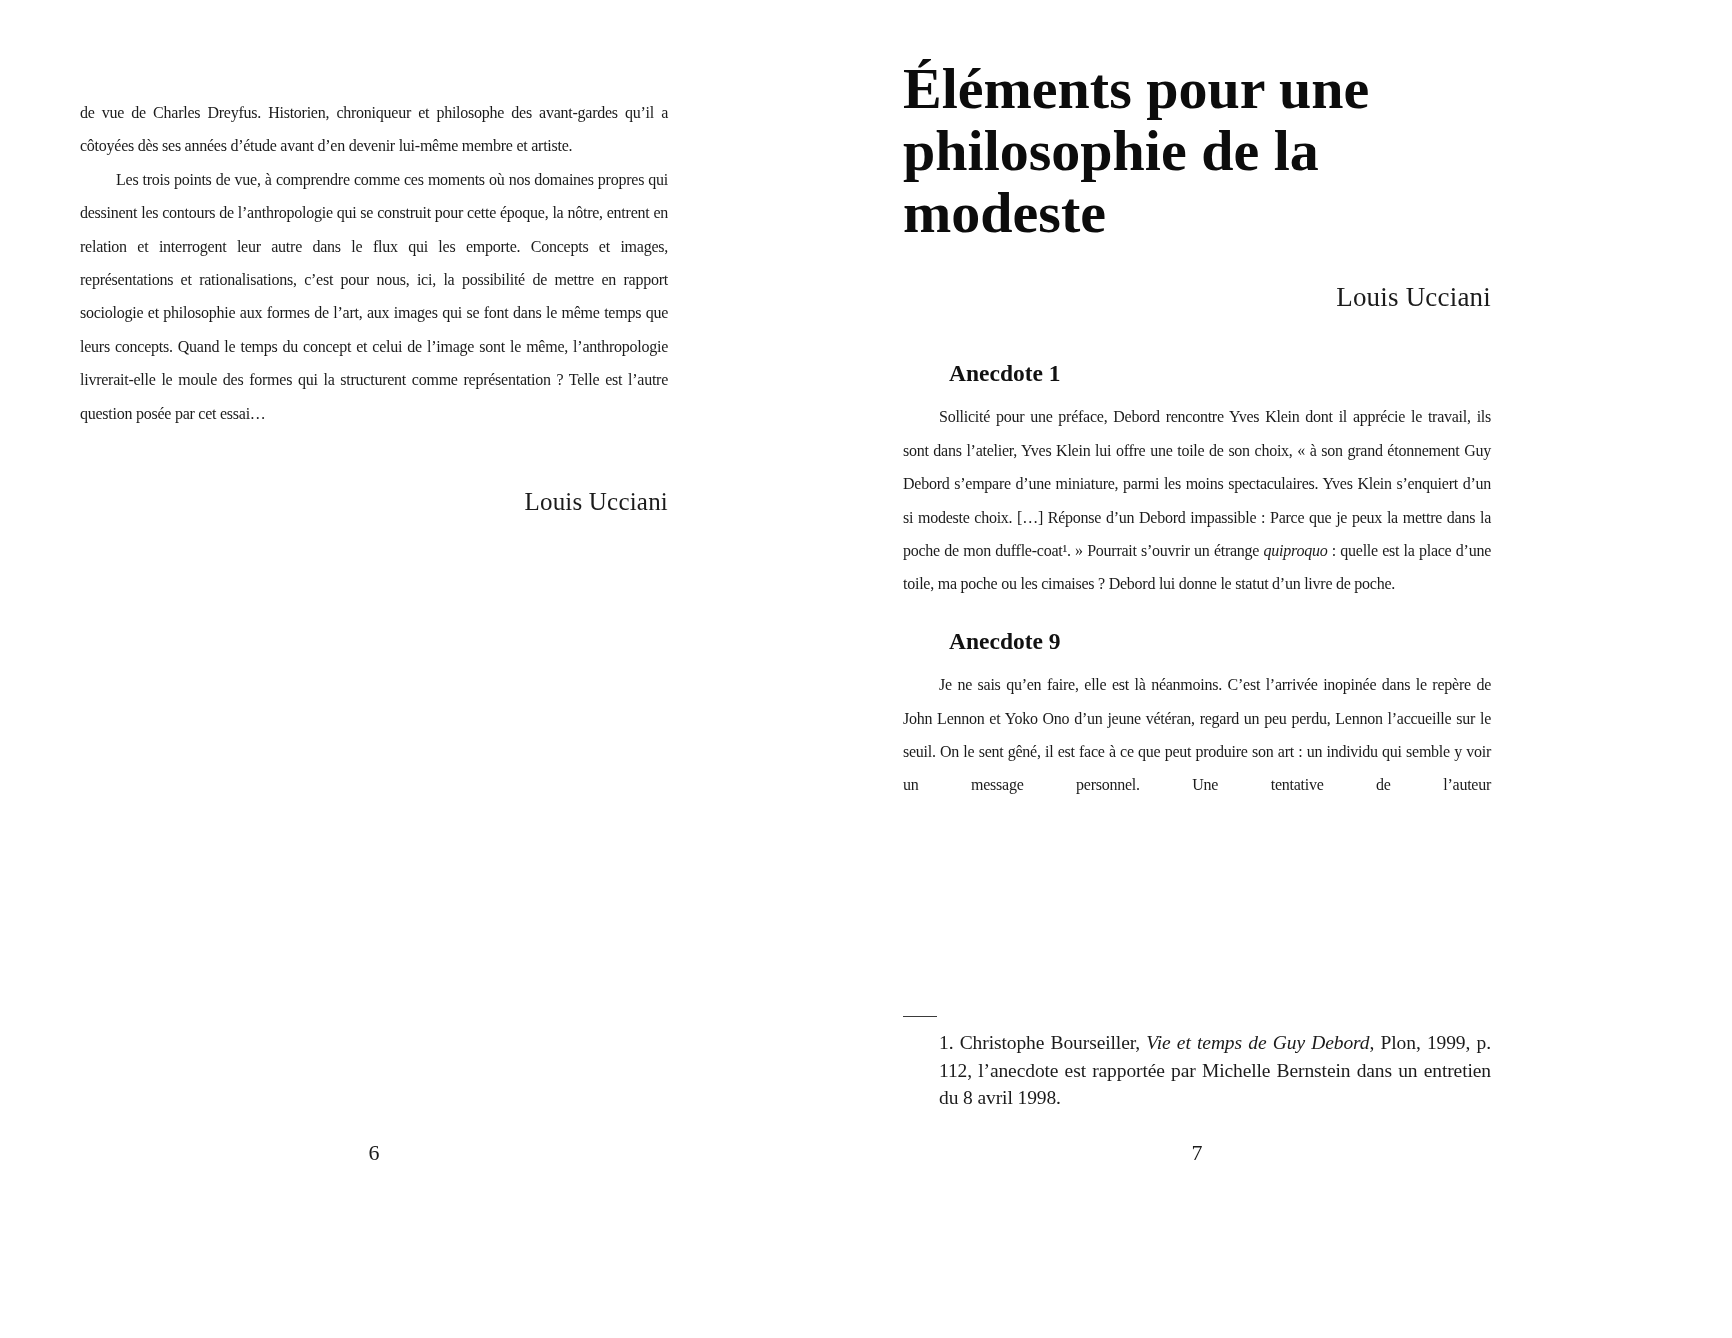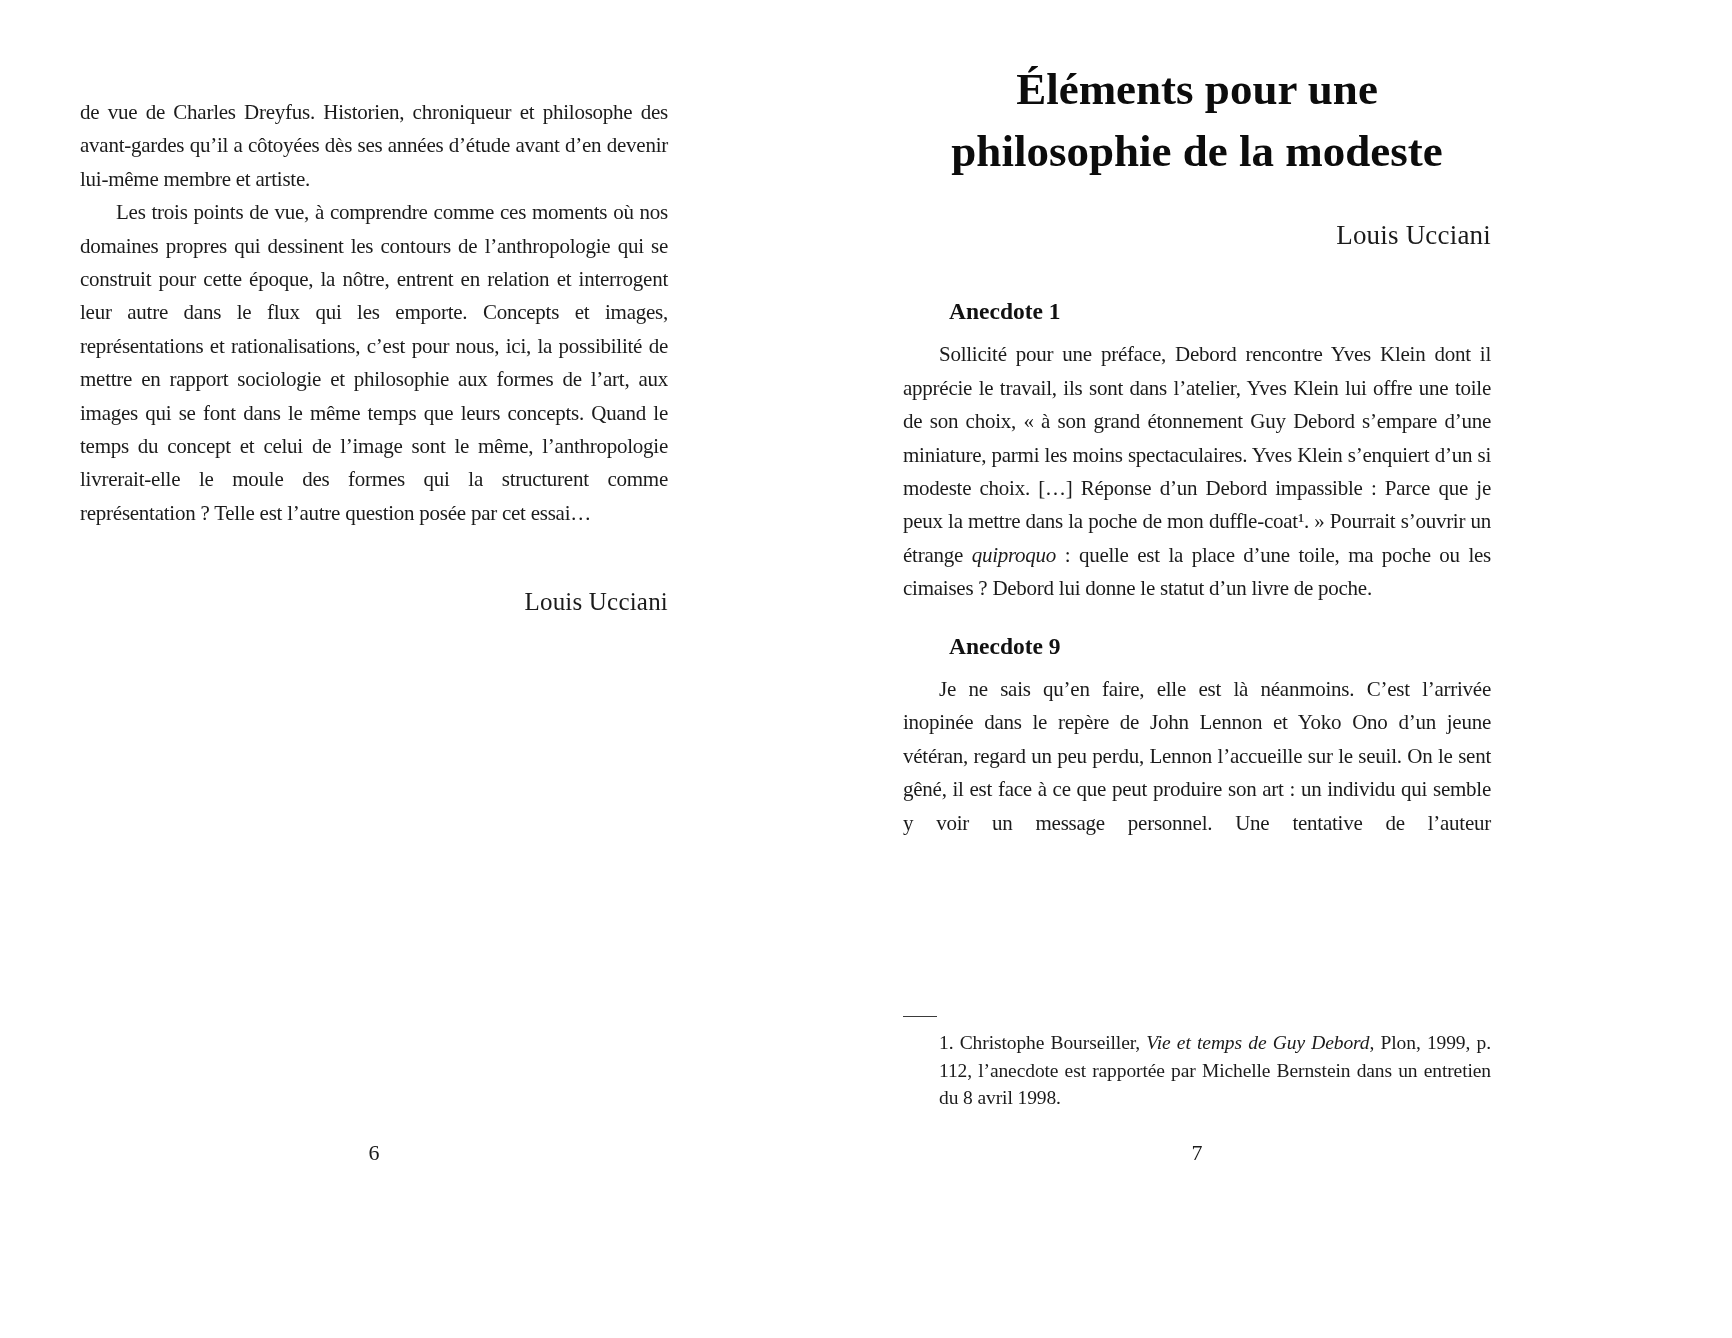--- a/index.html
+++ b/index.html
@@ -29,43 +29,42 @@
   }
   .text-block {
     position: absolute;
     width: 588px;
   }
   .page-left .text-block { left: 80px; top: 96px; }
   .page-right .text-block { left: 37px; top: 58px; }
 
   p.body {
     margin: 0;
-    font-size: 21px;
+    font-size: 16px;
     line-height: 33.4px;
     text-align: justify;
     letter-spacing: -0.25px;
     hyphens: auto;
     -webkit-hyphens: auto;
   }
   p.indent { text-indent: 36px; }
   p.cont { text-align-last: justify; }
 
   .signature {
     margin-top: 58px;
     font-size: 25px;
     text-align: right;
     letter-spacing: 0.2px;
   }
 
   .chapter-title {
     margin: 0;
     font-weight: bold;
-    font-size: 45px;
+    font-size: 58px;
     line-height: 62px;
-    text-align: center;
     color: #0c0c0c;
   }
   .chapter-title span { display: block; }
 
   .author {
     margin-top: 38px;
     font-size: 27px;
     text-align: right;
     letter-spacing: 0.2px;
   }

